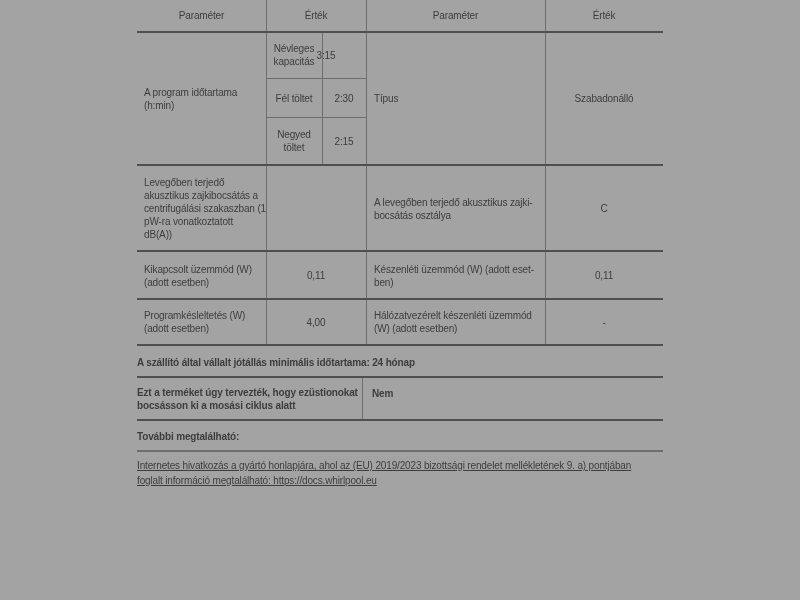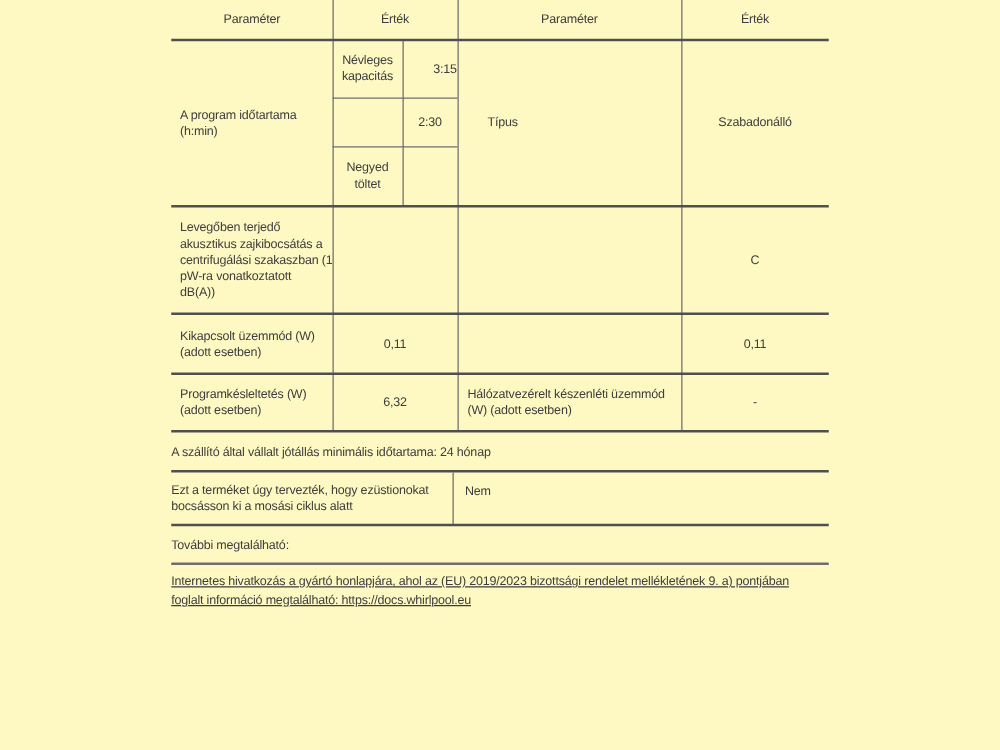--- a/index.html
+++ b/index.html
@@ -1,35 +1,35 @@
 <!DOCTYPE html>
 <html><head>
 <meta charset="utf-8">
 <style>
   html,body{margin:0;padding:0;background:#ffffff;}
   .page{
     position:relative;
     width:800px;height:600px;
-    background:#fef9c3;
+    background:#a3a3a3;
     font-family:"Liberation Sans",sans-serif;
     color:#3d3d3d;
     overflow:hidden;
   }
   .cell{
     position:absolute;
     display:flex;
     align-items:center;
     font-size:10px;
     line-height:13px;
     letter-spacing:-0.15px;
     white-space:pre;
   }
   .center{justify-content:center;text-align:center;}
   .left{justify-content:flex-start;text-align:left;padding-left:7px;box-sizing:border-box;}
-  .bold{font-weight:normal;}
+  .bold{font-weight:bold;}
   .hline{position:absolute;height:2px;background:#4f4f4f;}
   .hline-thin{position:absolute;height:1px;background:#6e6e6e;}
   .vline{position:absolute;width:1px;background:#6e6e6e;}
   .block{
     position:absolute;
     font-size:10px;
     line-height:14px;
     letter-spacing:-0.15px;
     white-space:pre;
   }
@@ -43,45 +43,51 @@
   <div class="cell center" style="left:137px;top:0;width:129px;height:31px">Paraméter</div>
   <div class="cell center" style="left:266px;top:0;width:100px;height:31px">Érték</div>
   <div class="cell center" style="left:366px;top:0;width:179px;height:31px">Paraméter</div>
   <div class="cell center" style="left:545px;top:0;width:118px;height:31px">Érték</div>
 
   <div class="cell left" style="left:137px;top:32px;width:129px;height:133px">A program időtartama
 (h:min)</div>
 
   <div class="cell center" style="left:266px;top:32px;width:56px;height:46px">Névleges
 kapacitás</div>
-  <div class="cell center" style="left:334px;top:32px;width:44px;height:46px">3:15</div>
+  <div class="cell center" style="left:304px;top:32px;width:44px;height:46px">3:15</div>
 
+  <div class="cell center" style="left:266px;top:79px;width:56px;height:38px">Fél töltet</div>
   <div class="cell center" style="left:322px;top:79px;width:44px;height:38px">2:30</div>
 
   <div class="cell center" style="left:266px;top:118px;width:56px;height:46px">Negyed
 töltet</div>
+  <div class="cell center" style="left:322px;top:118px;width:44px;height:46px">2:15</div>
 
-  <div class="cell left" style="left:366px;top:32px;width:179px;height:133px;padding-left:24px">Típus</div>
+  <div class="cell left" style="left:366px;top:32px;width:179px;height:133px;padding-left:8px">Típus</div>
   <div class="cell center" style="left:545px;top:32px;width:118px;height:133px">Szabadonálló</div>
 
   <div class="cell left" style="left:137px;top:166px;width:129px;height:85px">Levegőben terjedő
 akusztikus zajkibocsátás a
 centrifugálási szakaszban (1
 pW-ra vonatkoztatott
 dB(A))</div>
+  <div class="cell left" style="left:366px;top:166px;width:179px;height:85px;padding-left:8px">A levegőben terjedő akusztikus zajki-
+bocsátás osztálya</div>
   <div class="cell center" style="left:545px;top:166px;width:118px;height:85px">C</div>
 
   <div class="cell left" style="left:137px;top:252px;width:129px;height:47px">Kikapcsolt üzemmód (W)
 (adott esetben)</div>
   <div class="cell center" style="left:266px;top:252px;width:100px;height:47px">0,11</div>
+  <div class="cell left" style="left:366px;top:252px;width:179px;height:47px;padding-left:8px">Készenléti üzemmód (W) (adott eset-
+ben)</div>
   <div class="cell center" style="left:545px;top:252px;width:118px;height:47px">0,11</div>
 
   <div class="cell left" style="left:137px;top:300px;width:129px;height:44px">Programkésleltetés (W)
 (adott esetben)</div>
-  <div class="cell center" style="left:266px;top:300px;width:100px;height:44px">6,32</div>
+  <div class="cell center" style="left:266px;top:300px;width:100px;height:44px">4,00</div>
   <div class="cell left" style="left:366px;top:300px;width:179px;height:44px;padding-left:8px">Hálózatvezérelt készenléti üzemmód
 (W) (adott esetben)</div>
   <div class="cell center" style="left:545px;top:300px;width:118px;height:44px">-</div>
 
   <div class="vline" style="left:266px;top:0;height:345px"></div>
   <div class="vline" style="left:322px;top:32px;height:133px"></div>
   <div class="vline" style="left:366px;top:0;height:345px"></div>
   <div class="vline" style="left:545px;top:0;height:345px"></div>
 
   <div class="hline" style="left:137px;top:31px;width:526px"></div>

